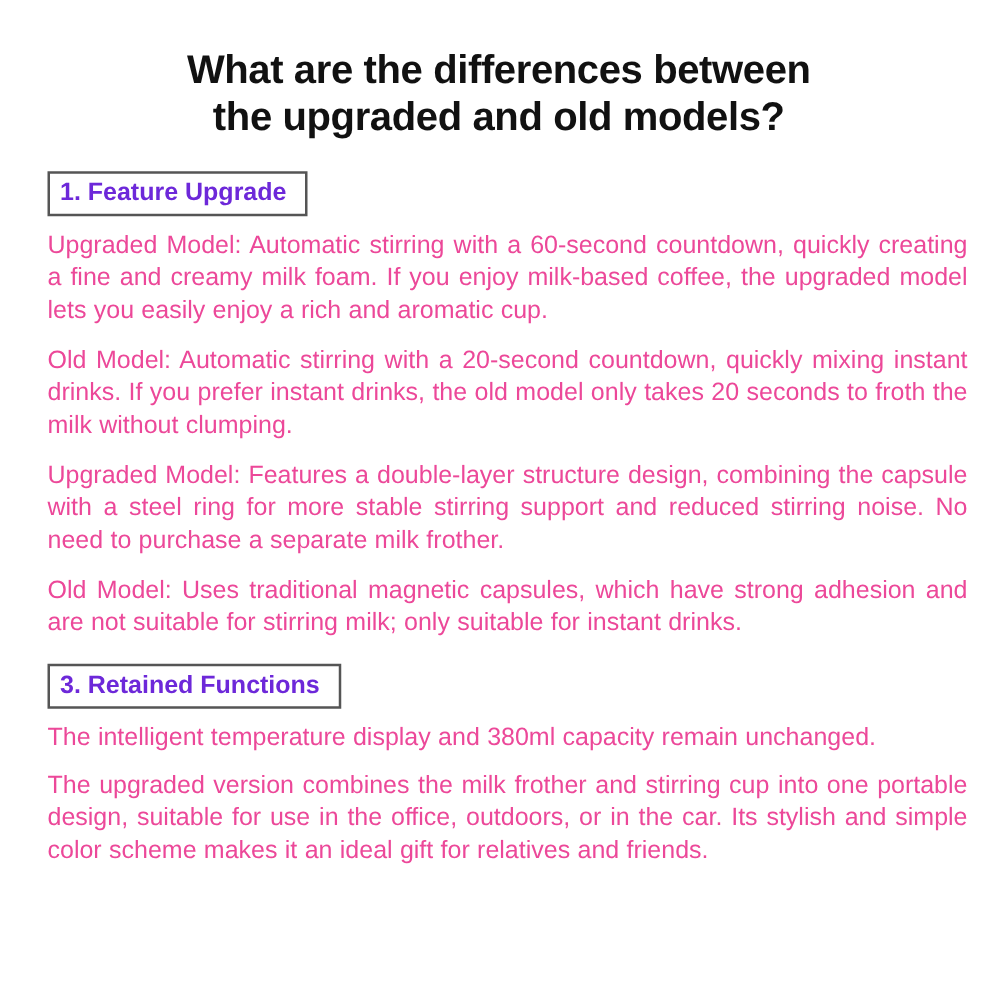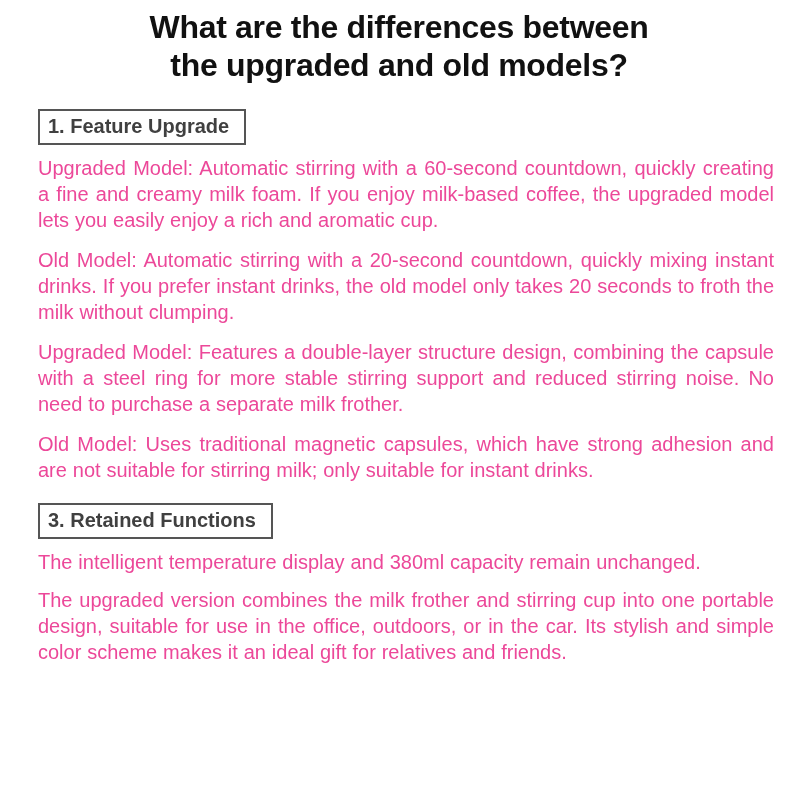--- a/index.html
+++ b/index.html
@@ -12,21 +12,21 @@
     height: 800px;
     overflow: hidden;
     font-family: "Liberation Sans", "DejaVu Sans", sans-serif;
     color: #1e1e1e;
     -webkit-font-smoothing: antialiased;
   }
   .page {
     box-sizing: border-box;
     width: 800px;
     height: 800px;
-    padding: 8px 26px 0 38px;
+    padding: 36px 26px 0 38px;
     background: #ffffff;
   }
   .title {
     margin: 0 0 0 -14px;
     font-size: 32px;
     line-height: 38px;
     font-weight: bold;
     letter-spacing: -0.3px;
     text-align: center;
     color: #111111;
@@ -34,21 +34,21 @@
   section { margin: 0; }
   .hbox {
     display: block;
     width: max-content;
     max-width: 700px;
     border: 2px solid #555555;
     padding: 4px 15px 5px 8px;
     font-size: 20px;
     line-height: 23px;
     font-weight: bold;
-    color: #404040;
+    color: #6d28d9;
     margin: 20px 0 10px 0;
     background: #ffffff;
   }
   .hbox.first { margin-top: 25px; }
   .hbox.third { }
   .para {
     margin: 0 0 14px 0;
     font-size: 20px;
     line-height: 26px;
     letter-spacing: 0px;

